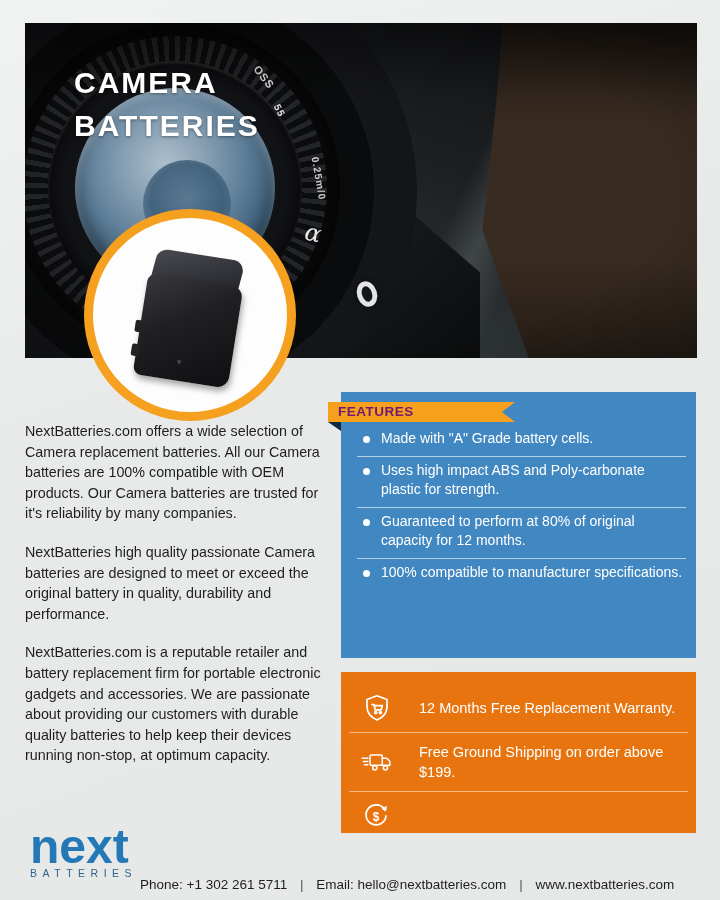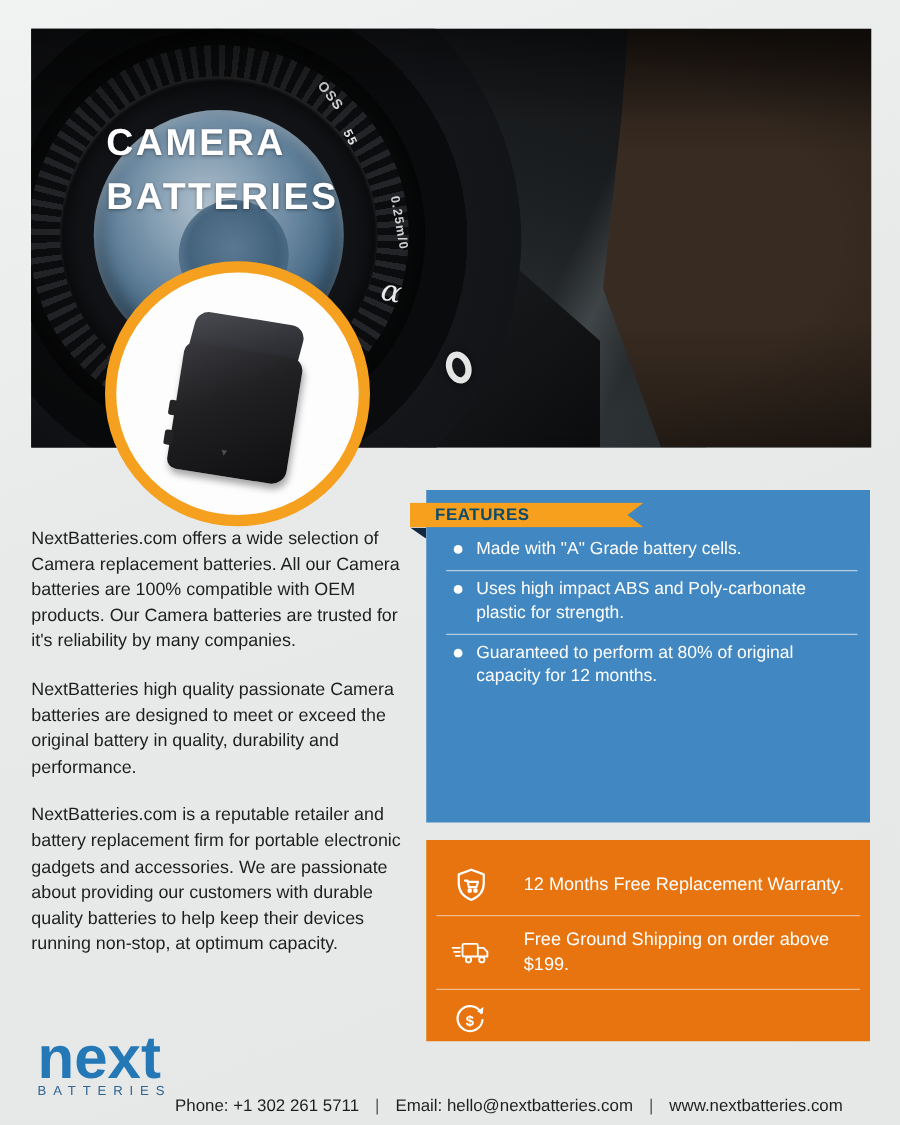--- a/index.html
+++ b/index.html
@@ -93,24 +93,23 @@
     background:linear-gradient(180deg, rgba(0,0,0,.45) 0%, transparent 30%, transparent 70%, rgba(0,0,0,.35) 100%);
   }
   .hero-vignette {
     position:absolute; inset:0;
     background:
       linear-gradient(180deg, rgba(0,0,0,.42) 0%, transparent 22%),
       radial-gradient(ellipse at 50% 50%, transparent 65%, rgba(0,0,0,.28) 100%);
     pointer-events:none;
   }
   .hero-title {
-    position:absolute; left:60px; top:38px; color:#ffffff;
+    position:absolute; left:49px; top:38px; color:#ffffff;
     font-size:30px; font-weight:bold; letter-spacing:2px; line-height:43px;
     text-shadow:0 1px 3px rgba(0,0,0,.4);
-    margin-top:32px;
   }
 
   
   .inset {
     position:absolute; left:84px; top:209px; width:212px; height:212px;
     border-radius:50%; border:9px solid #f5a01f; background:#fdfdfd; z-index:6;
     overflow:hidden;
   }
   .battery { position:absolute; left:49px; top:36px; width:96px; height:128px; transform:rotate(9deg); }
   .battery-top {
@@ -153,22 +152,22 @@
   }
   .features-panel li:last-child { border-bottom:none; }
   .dot {
     position:absolute; left:6px; top:11px; width:7px; height:7px;
     background:#ffffff; border-radius:50%;
   }
   .ribbon {
     position:absolute; left:328px; top:402px; width:187px; height:20px;
     background:#f7a01d; z-index:4;
     clip-path:polygon(0 0, 100% 0, calc(100% - 13px) 50%, 100% 100%, 0 100%);
-    color:#0c4a6e; font-size:13.5px; font-weight:bold; letter-spacing:.5px;
-    line-height:20px; padding-left:20px;
+    color:#701a75; font-size:13.5px; font-weight:bold; letter-spacing:.5px;
+    line-height:20px; padding-left:10px;
   }
   .ribbon-fold {
     position:absolute; left:328px; top:422px; width:13px; height:9px;
     background:#13293f; clip-path:polygon(0 0, 100% 0, 100% 100%); z-index:3;
   }
 
   
   .benefits-panel {
     position:absolute; left:341px; top:672px; width:355px; height:161px;
     background:#e8740f; overflow:hidden; padding:12px 8px; z-index:2;
@@ -247,20 +246,24 @@
         <span>Made with "A" Grade battery cells.</span>
       </li>
       <li>
         <span class="dot"></span>
         <span>Uses high impact ABS and Poly-carbonate plastic for strength.</span>
       </li>
       <li>
         <span class="dot"></span>
         <span>Guaranteed to perform at 80% of original capacity for 12 months.</span>
       </li>
+      <li>
+        <span class="dot"></span>
+        <span>100% compatible to manufacturer specifications.</span>
+      </li>
     </ul>
   </div>
 
   <div class="benefits-panel">
     <div class="benefit-row">
       <span class="benefit-icon">
         <svg width="32" height="30" viewBox="0 0 24 24" fill="none" stroke="#ffffff" stroke-width="1.4" stroke-linecap="round" stroke-linejoin="round">
           <path d="M12 2.2 L20 5.2 V11 c0 5-3.4 8.6-8 10.6 C7.4 19.6 4 16 4 11 V5.2 Z"></path>
           <path d="M8 9.2 h1.6 l.9 4.2 h4.8 l1-3.4 H10.4"></path>
           <circle cx="11" cy="15.6" r=".8" fill="#ffffff"></circle>

